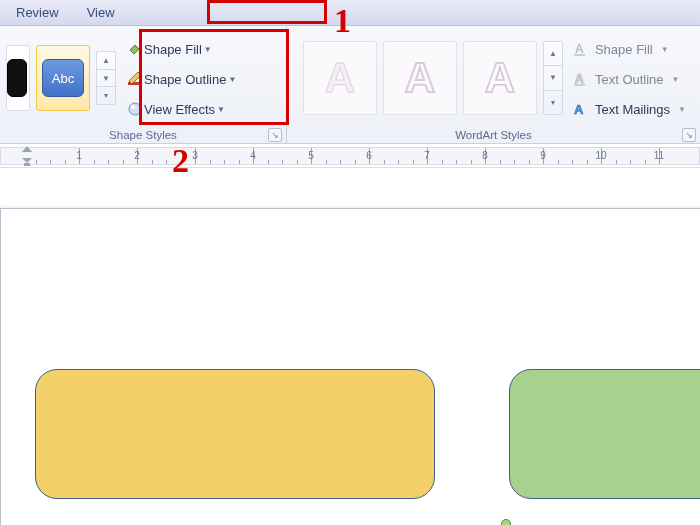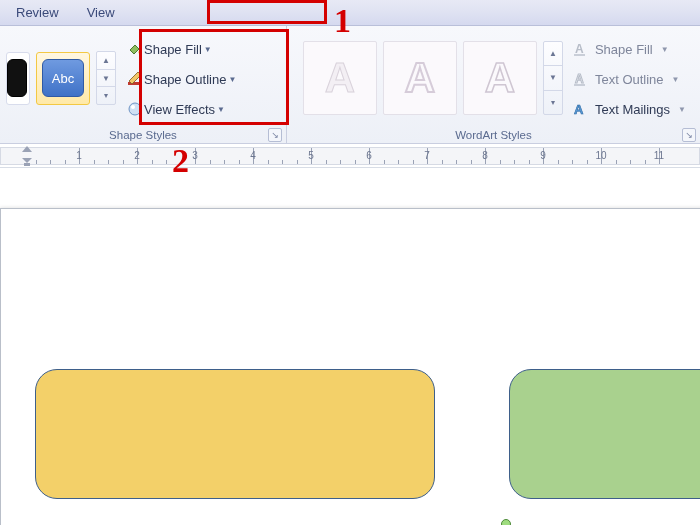--- a/index.html
+++ b/index.html
@@ -75,21 +75,21 @@
     border-radius: 2px;
     font-size: 9px;
     line-height: 12px;
     text-align: center;
     color: #7a85a3;
     background: #f4f6fb;
   }
   
   .stylerow { display:flex; gap:6px; align-items:center; }
   .styleitem {
-    width: 54px; height: 53px;
+    width: 54px; height: 66px;
     border: 1px solid #d8dcec;
     border-radius: 3px;
     display:flex; align-items:center; justify-content:center;
     background:#fff;
   }
   .styleitem .sw {
     width: 42px; height: 38px;
     border-radius: 6px;
     display:flex; align-items:center; justify-content:center;
     font-size: 13px;

